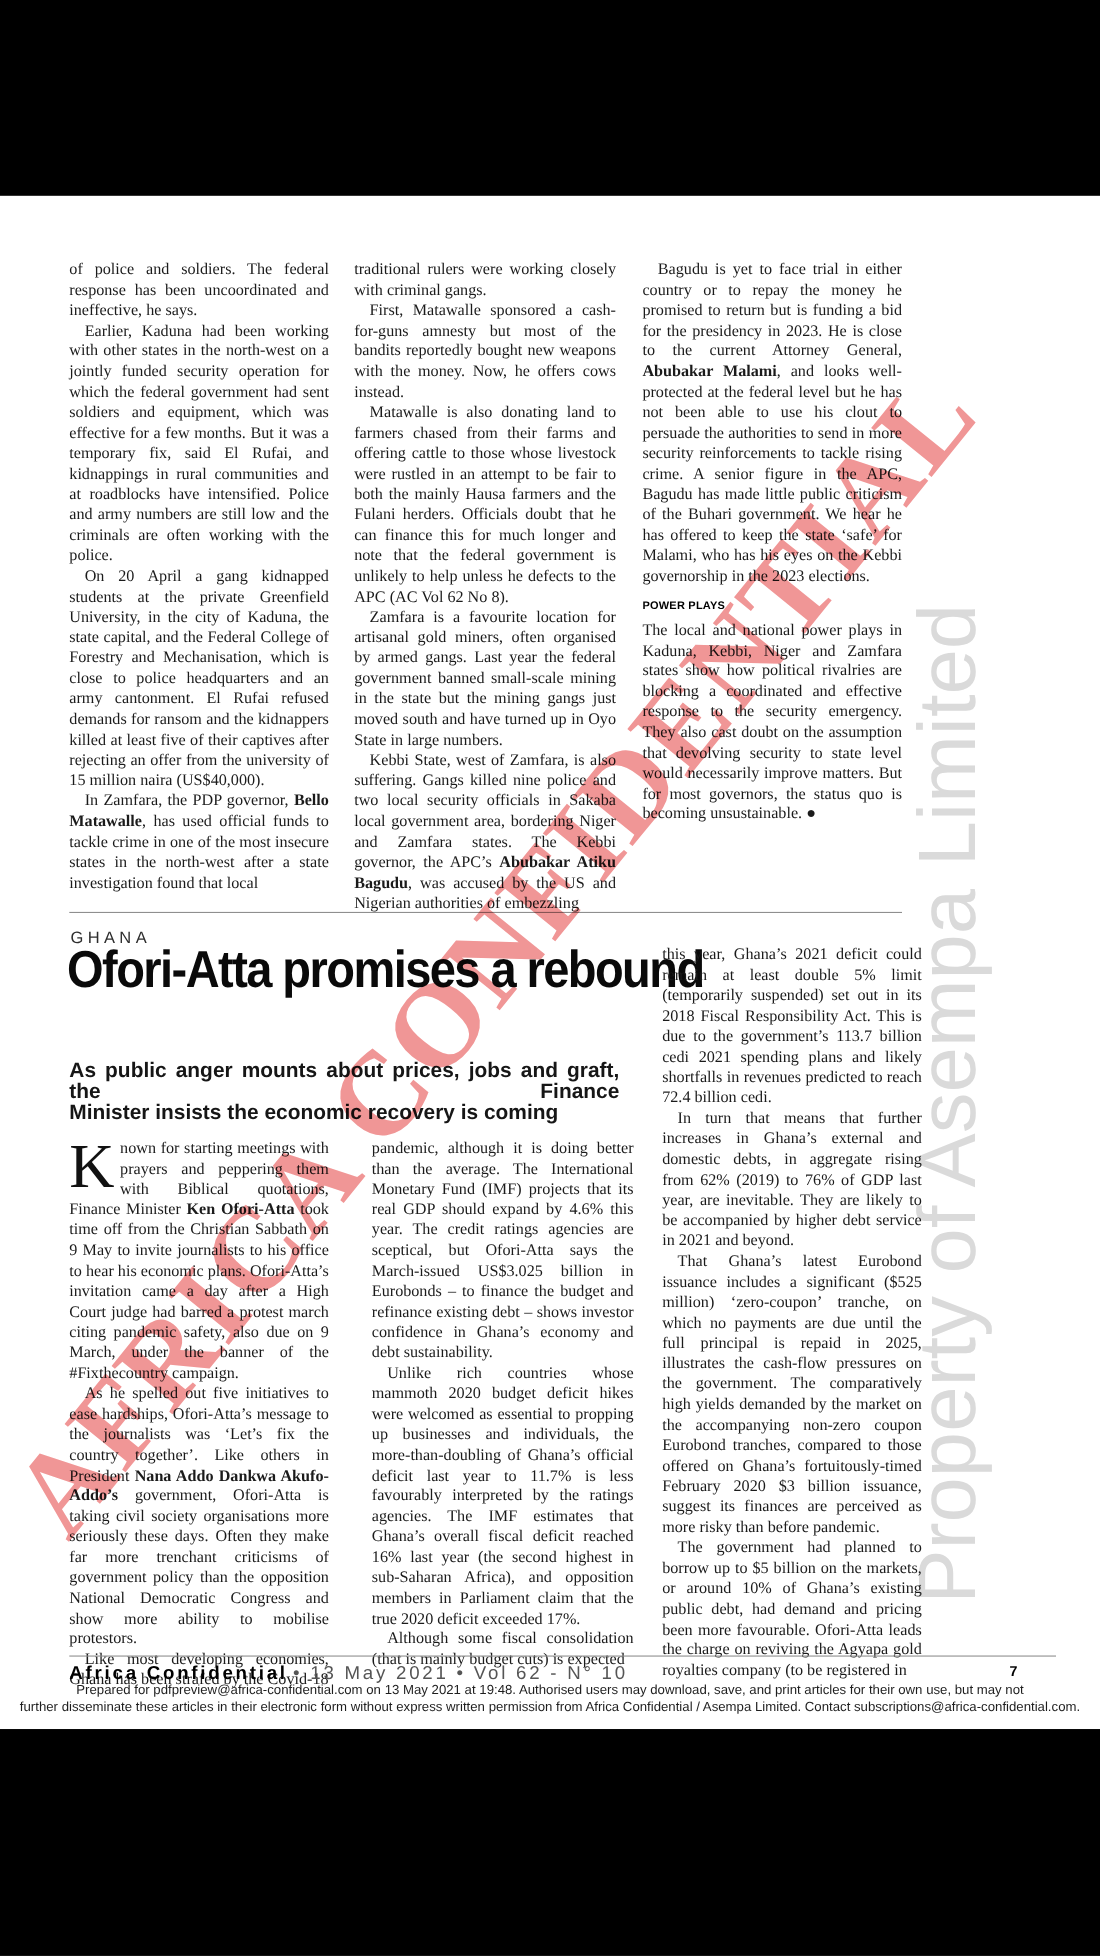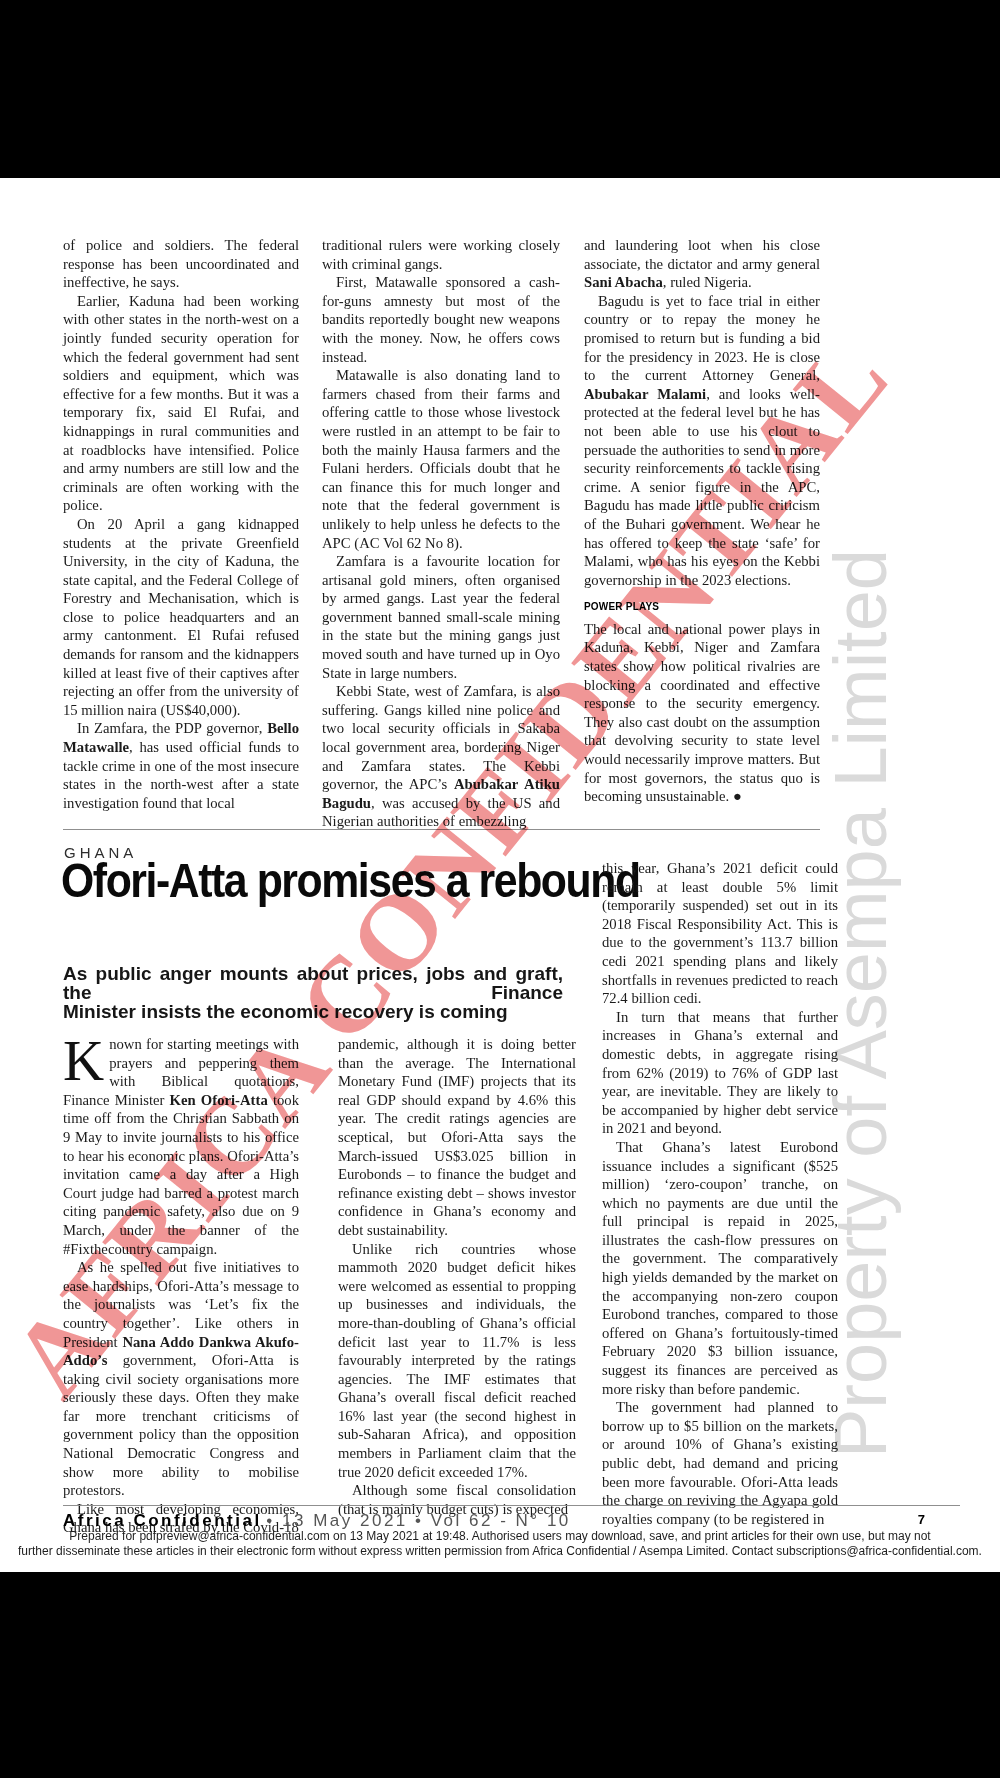--- a/index.html
+++ b/index.html
@@ -63,21 +63,20 @@
       <p class="ind"><span>In Zamfara, the PDP governor, </span><b>Bello Matawalle</b><span>, has used official funds to tackle crime in one of the most insecure states in the north-west after a state investigation found that local</span></p>
     </div>
   <div class="col" style="left:322px; top:58px; width:238px;">
       <p><span>traditional rulers were working closely with criminal gangs.</span></p>
       <p class="ind"><span>First, Matawalle sponsored a cash-for-guns amnesty but most of the bandits reportedly bought new weapons with the money. Now, he offers cows instead.</span></p>
       <p class="ind"><span>Matawalle is also donating land to farmers chased from their farms and offering cattle to those whose livestock were rustled in an attempt to be fair to both the mainly Hausa farmers and the Fulani herders. Officials doubt that he can finance this for much longer and note that the federal government is unlikely to help unless he defects to the APC (AC Vol 62 No 8).</span></p>
       <p class="ind"><span>Zamfara is a favourite location for artisanal gold miners, often organised by armed gangs. Last year the federal government banned small-scale mining in the state but the mining gangs just moved south and have turned up in Oyo State in large numbers.</span></p>
       <p class="ind"><span>Kebbi State, west of Zamfara, is also suffering. Gangs killed nine police and two local security officials in Sakaba local government area, bordering Niger and Zamfara states. The Kebbi governor, the APC’s </span><b>Abubakar Atiku Bagudu</b><span>, was accused by the US and Nigerian authorities of embezzling</span></p>
     </div>
   <div class="col" style="left:584px; top:58px; width:236px;">
-      <p><span>and laundering loot when his close associate, the dictator and army general </span><b>Sani Abacha</b><span>, ruled Nigeria.</span></p>
       <p class="ind"><span>Bagudu is yet to face trial in either country or to repay the money he promised to return but is funding a bid for the presidency in 2023. He is close to the current Attorney General, </span><b>Abubakar Malami</b><span>, and looks well-protected at the federal level but he has not been able to use his clout to persuade the authorities to send in more security reinforcements to tackle rising crime. A senior figure in the APC, Bagudu has made little public criticism of the Buhari government. We hear he has offered to keep the state ‘safe’ for Malami, who has his eyes on the Kebbi governorship in the 2023 elections.</span></p>
       <div class="crosshead">POWER PLAYS</div>
       <p><span>The local and national power plays in Kaduna, Kebbi, Niger and Zamfara states show how political rivalries are blocking a coordinated and effective response to the security emergency. They also cast doubt on the assumption that devolving security to state level would necessarily improve matters. But for most governors, the status quo is becoming unsustainable. ●</span></p>
     </div>
 
   <div class="rule" style="top:651px; left:63px; width:757px;"></div>
 
   <div class="kicker">GHANA</div>
   <div class="headline">Ofori-Atta promises a rebound</div>
   <div class="standfirst">

